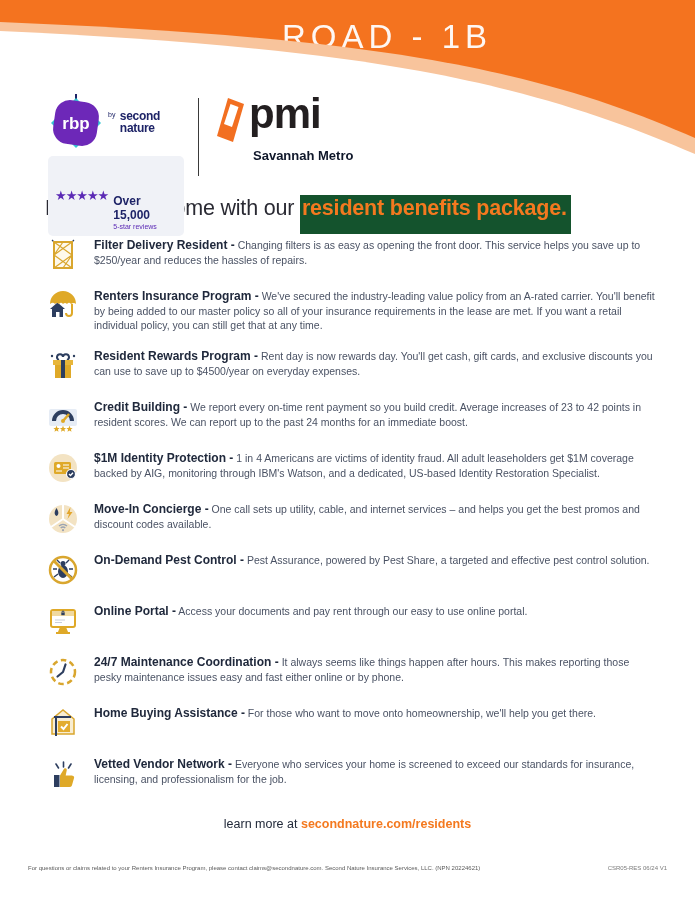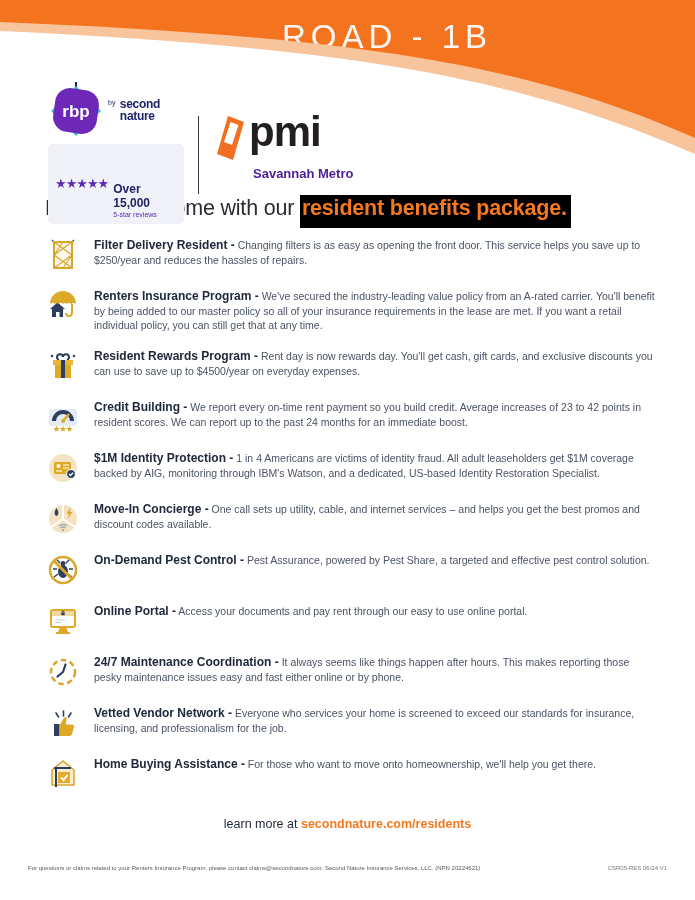--- a/index.html
+++ b/index.html
@@ -4,46 +4,46 @@
 <style>
   html,body{margin:0;padding:0;background:#ffffff;}
   .page{position:relative;width:695px;height:900px;background:#fff;overflow:hidden;
         font-family:"Liberation Sans",sans-serif;}
 
   
   .header{position:relative;width:695px;height:182px;background:#F4731F;}
   .banner-text{position:absolute;left:282px;top:18px;z-index:1;color:#ffffff;
         font-size:33px;letter-spacing:5px;font-variant:small-caps;font-weight:400;opacity:.95;}
   .waves{position:absolute;left:0;top:0;z-index:2;pointer-events:none;}
-  .logos{position:absolute;left:48px;top:82px;z-index:3;display:flex;align-items:center;}
+  .logos{position:absolute;left:48px;top:94px;z-index:3;display:flex;align-items:flex-start;}
 
   .rbp-block{width:136px;}
   .rbp-mark-row{display:flex;align-items:center;}
   .rbp-badge{position:relative;width:56px;height:58px;flex-shrink:0;}
   .rbp-byline{margin-left:4px;line-height:1;}
   .rbp-by{font-size:7px;color:#1E2467;vertical-align:top;}
   .rbp-brand{font-size:12px;font-weight:700;color:#1E2467;letter-spacing:-.3px;line-height:.95;display:inline-block;}
   .reviews-badge{margin-top:4px;display:flex;align-items:center;gap:5px;background:#F0F2F7;
         border-radius:5px;padding:5px 7px;width:136px;box-sizing:border-box;}
   .reviews-stars{color:#5B2AB5;font-size:13px;letter-spacing:-1px;white-space:nowrap;}
   .reviews-text{line-height:1.15;}
   .reviews-line1{font-size:12px;font-weight:700;color:#1E2467;margin-top:34px;}
   .reviews-line2{font-size:7px;color:#5B2AB5;}
 
   .logo-divider{width:1px;height:78px;background:#3a3a3a;margin:4px 16px 0 14px;}
 
   .pmi-block{padding-top:2px;}
   .pmi-row{display:flex;align-items:flex-start;}
   .pmi-word{font-size:42px;font-weight:800;color:#231F20;letter-spacing:-1px;line-height:.85;margin-left:4px;}
-  .pmi-loc{color:#4c1d95;font-size:13px;font-weight:600;margin:2px 0 12px 38px;}
+  .pmi-loc{color:#0f172a;font-size:13px;font-weight:600;margin:2px 0 12px 38px;}
 
   
   .heading{position:absolute;left:45px;top:196px;font-size:21.5px;font-weight:500;color:#2A2A33;
         letter-spacing:-.2px;white-space:nowrap;}
-  .heading .hl{color:#F4791F;font-weight:700;background:#000000;padding:1px 4px 8px 2px;}
+  .heading .hl{color:#F4791F;font-weight:700;background:#14532d;padding:1px 4px 14px 2px;}
 
   
   .benefits{position:absolute;left:45px;top:237px;width:614px;}
   .benefit{display:flex;gap:13px;margin-bottom:15px;}
   .benefit .icon{width:36px;height:36px;flex-shrink:0;}
   .benefit .txt{font-size:10.5px;line-height:1.33;color:#4A5264;padding-top:1px;}
   .benefit .ttl{font-size:12px;font-weight:700;color:#20293C;}
 
   
   .learn-more{position:absolute;left:0;top:817px;width:695px;text-align:center;
@@ -233,40 +233,40 @@
           <circle cx="17" cy="18" r="12" stroke="#D9A62E" stroke-width="2.5" fill="none" stroke-dasharray="5.5 3.5"></circle>
           <path d="M17,18 L19.5,10.5 M17,18 L11.5,22.5" stroke="#2D3E5F" stroke-width="2.2" stroke-linecap="round"></path>
         </svg>
       </span>
       <div class="txt"><span class="ttl">24/7 Maintenance Coordination -</span> <span>It always seems like things happen after hours. This makes reporting those pesky maintenance issues easy and fast either online or by phone.</span></div>
     </div>
 
     <div class="benefit">
       <span class="icon">
         <svg viewBox="0 0 34 36" width="36" height="36">
-          <path d="M10,8 L12.5,12 M17.5,6 V11 M25,8 L22.5,12" stroke="#2D3E5F" stroke-width="1.6" stroke-linecap="round"></path>
-          <rect x="8" y="19" width="5.5" height="12" fill="#2D3E5F"></rect>
-          <path d="M14,31 V19.5 l4.2,-7 q2.6,-1 2.6,1.5 l-1.1,5.5 h6.2 q3,0.5 2,3 l-2,7 q-0.5,1.5 -2.6,1.5 z" fill="#DFA928"></path>
-        </svg>
-      </span>
-      <div class="txt"><span class="ttl">Vetted Vendor Network -</span> <span>Everyone who services your home is screened to exceed our standards for insurance, licensing, and professionalism for the job.</span></div>
-    </div>
-
-    <div class="benefit">
-      <span class="icon">
-        <svg viewBox="0 0 34 36" width="36" height="36">
           <path d="M6,14 L17,5 L28,14 V29 H6 Z" fill="#F8EDD2" stroke="#D9A62E" stroke-width="1.5"></path>
           <path d="M10,11 V31 M8,12 H25" stroke="#2D3E5F" stroke-width="2"></path>
           <rect x="12" y="16" width="12" height="11" fill="#E3AC2F"></rect>
           <path d="M15,21.5 l2.5,2.5 4,-5" stroke="#ffffff" stroke-width="2" fill="none"></path>
         </svg>
       </span>
       <div class="txt"><span class="ttl">Home Buying Assistance -</span> <span>For those who want to move onto homeownership, we'll help you get there.</span></div>
     </div>
 
+    <div class="benefit">
+      <span class="icon">
+        <svg viewBox="0 0 34 36" width="36" height="36">
+          <path d="M10,8 L12.5,12 M17.5,6 V11 M25,8 L22.5,12" stroke="#2D3E5F" stroke-width="1.6" stroke-linecap="round"></path>
+          <rect x="8" y="19" width="5.5" height="12" fill="#2D3E5F"></rect>
+          <path d="M14,31 V19.5 l4.2,-7 q2.6,-1 2.6,1.5 l-1.1,5.5 h6.2 q3,0.5 2,3 l-2,7 q-0.5,1.5 -2.6,1.5 z" fill="#DFA928"></path>
+        </svg>
+      </span>
+      <div class="txt"><span class="ttl">Vetted Vendor Network -</span> <span>Everyone who services your home is screened to exceed our standards for insurance, licensing, and professionalism for the job.</span></div>
+    </div>
+
   </div>
 
   <div class="learn-more">
     <span>learn more at </span><a href="#">secondnature.com/residents</a>
   </div>
 
   <div class="disclaimer-row">
     <span class="disclaimer">For questions or claims related to your Renters Insurance Program, please contact claims@secondnature.com. Second Nature Insurance Services, LLC. (NPN 20224621)</span>
     <span class="doc-code">CSR05-RES 06/24 V1</span>
   </div>

